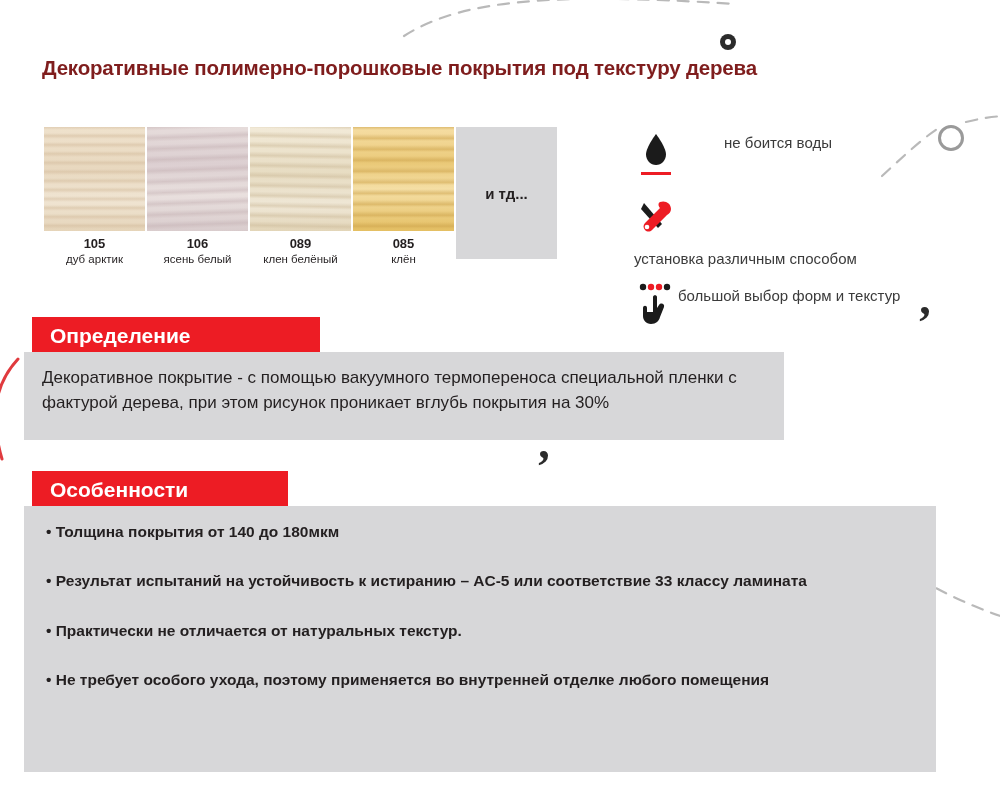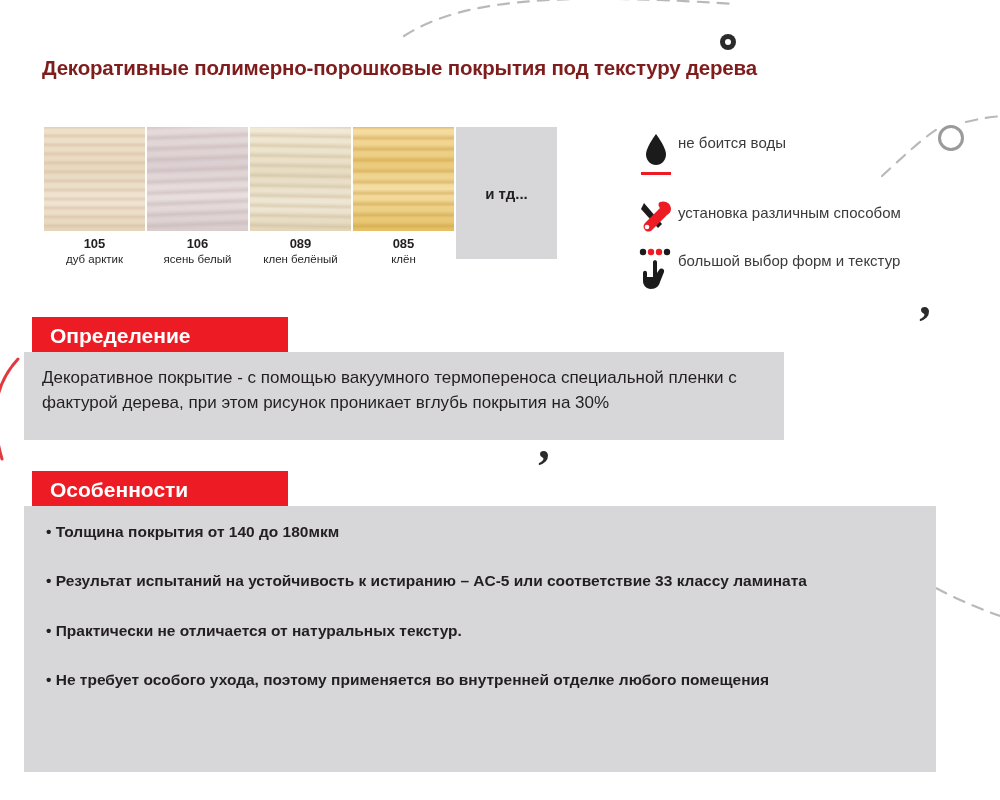--- a/index.html
+++ b/index.html
@@ -199,37 +199,37 @@
     justify-content: center;
     align-items: flex-start;
     padding-top: 2px;
   }
   .feature-text {
     font-size: 15px;
     line-height: 1.25;
     color: #3b3b3b;
     padding-top: 6px;
   }
-  .f1 { margin-bottom: 16px; }
-  .f2 { margin-bottom: 12px; }
+  .f1 { margin-bottom: 16px; gap: 46px; }
+  .f2 { margin-bottom: 12px; flex-direction: column; }
 
   
   .red-tab {
     position: absolute;
     background: #ed1c24;
     color: #ffffff;
     font-size: 21px;
     font-weight: bold;
     padding: 7px 18px 9px 18px;
     box-sizing: border-box;
   }
   .tab-definition {
     left: 32px;
     top: 317px;
-    width: 256px;
+    width: 288px;
   }
   .tab-features {
     left: 32px;
     top: 471px;
     width: 256px;
   }
 
   
   .grey-block {
     position: absolute;

